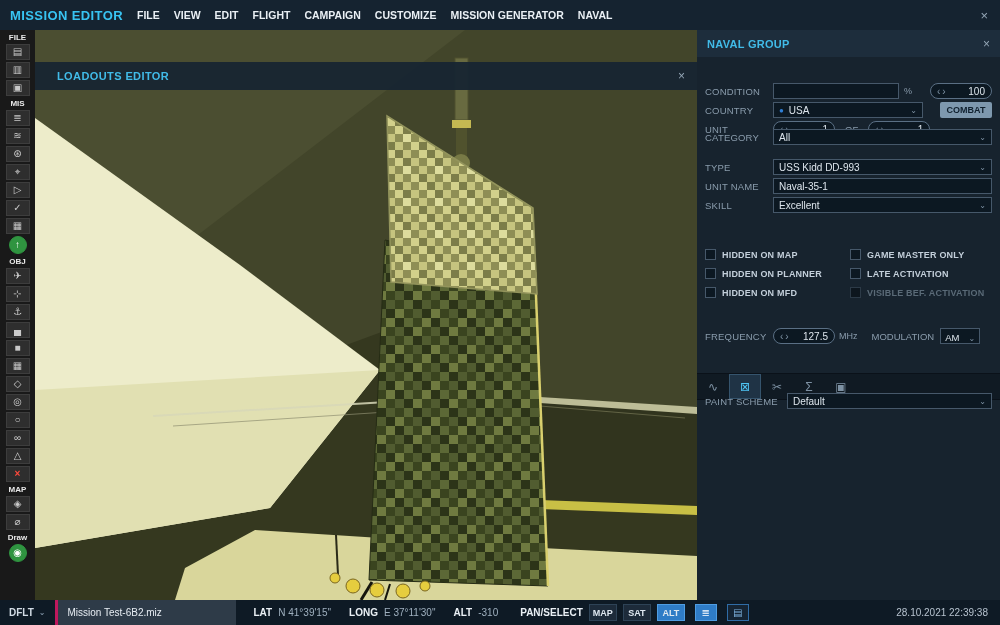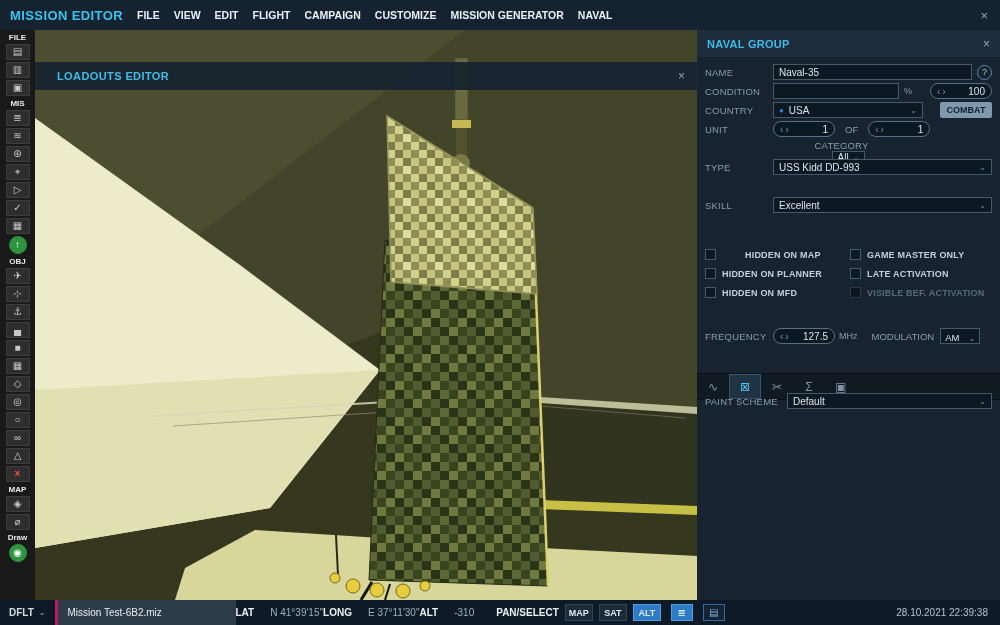--- a/index.html
+++ b/index.html
@@ -59,21 +59,21 @@
 
   .tabs { position:absolute; top:343px; left:0; right:0; height:27px; background:#101a23; border-top:1px solid #0a1119; border-bottom:1px solid #0a1119; display:flex; }
   .tab { width:32px; height:100%; display:flex; align-items:center; justify-content:center; color:#7d91a3; font-size:12px; cursor:pointer; }
   .tab.active { background:#1f3345; color:#4ec3f2; box-shadow:inset 0 0 0 1px #35546d; }
 
   
   .statusbar { position:absolute; left:0; top:600px; width:1000px; height:25px; background:#0e1a25; display:flex; align-items:center; font-size:10px; }
   .sb-dflt { display:flex; align-items:center; gap:5px; padding:0 9px; color:#d2dce5; font-weight:bold; height:100%; cursor:pointer; border-right:3px solid #be185d; }
   .sb-dflt .chev { color:#7f93a5; font-size:8px; }
   .sb-mission { background:#2e3b48; height:25px; display:flex; align-items:center; padding:0 10px; width:178px; color:#e7edf3; }
-  .sb-group { display:flex; gap:16px; white-space:nowrap; }
+  .sb-group { display:flex; gap:6px; margin-left:18px; white-space:nowrap; }
   .sb-label { color:#eaf0f5; font-weight:bold; }
   .sb-val { color:#9fb0bf; }
   .sb-mode { color:#eaf0f5; font-weight:bold; margin-left:22px; }
   .sb-btn { width:28px; height:17px; margin-left:6px; background:#1d2b3a; border:1px solid #2e4356; color:#dfe8f0; font-size:9px; font-weight:bold; display:flex; align-items:center; justify-content:center; cursor:pointer; }
   .sb-btn.active { background:#2f7cc6; border-color:#4f9de2; }
   .sb-icon { width:22px; height:17px; margin-left:10px; display:flex; align-items:center; justify-content:center; font-size:10px; cursor:pointer; }
   .sb-icon.solid { background:#2f7cc6; border:1px solid #4f9de2; color:#fff; }
   .sb-icon.outline { background:#152433; border:1px solid #2f6ca6; color:#7fb3e0; }
   .sb-datetime { margin-left:auto; padding-right:12px; color:#b6c2ce; }
 </style>
@@ -235,25 +235,20 @@
     <span class="vp-title">LOADOUTS EDITOR</span>
     <span class="vp-close">×</span>
   </div>
 
   <div class="panel">
     <div class="panel-header">
       <span class="panel-title">NAVAL GROUP</span>
       <span class="panel-close">×</span>
     </div>
 
-    <div class="frow" style="top:34px;">
-      <span class="flabel">NAME</span>
-      <input class="tinput" value="Naval-35" style="">
-      <span class="help-btn">?</span>
-    </div>
 
     <div class="frow" style="top:53px;">
       <span class="flabel">CONDITION</span>
       <input class="tinput" style="flex: 0 0 auto; width: 126px;" value="">
       <span class="pct">%</span>
       <div class="spinner" style="margin-left:auto;">
         <span class="sp-arrow">‹</span>
         <span class="sp-arrow">›</span>
         <span class="sp-val">100</span>
       </div>
@@ -277,46 +272,50 @@
         <span class="sp-val">1</span>
       </div>
       <span class="of-label">OF</span>
       <div class="spinner">
         <span class="sp-arrow">‹</span>
         <span class="sp-arrow">›</span>
         <span class="sp-val">1</span>
       </div>
     </div>
 
-    <div class="frow" style="top:110px;flex-direction:column;">
+    <div class="frow" style="top:99px;">
       <span class="flabel">CATEGORY</span>
       <div class="dropdown">
         <span>All</span>
         <span class="dd-chev">⌄</span>
       </div>
     </div>
 
     <div class="frow" style="top:129px;">
       <span class="flabel">TYPE</span>
       <div class="dropdown">
         <span>USS Kidd DD-993</span>
         <span class="dd-chev">⌄</span>
       </div>
     </div>
 
+    <div class="frow" style="top:148px;">
+      <span class="flabel">UNIT NAME</span>
+      <input class="tinput" value="Naval-35-1" style="">
+    </div>
 
     <div class="frow" style="top:167px;">
       <span class="flabel">SKILL</span>
       <div class="dropdown">
         <span>Excellent</span>
         <span class="dd-chev">⌄</span>
       </div>
     </div>
 
-    <div class="cb-row" style="top:218px;left:8px;gap:23px;">
+    <div class="cb-row" style="top:218px;left:8px;">
       <span class="checkbox"></span>
       <span class="cb-label">HIDDEN ON MAP</span>
     </div>
     <div class="cb-row" style="top:237px;left:8px;">
       <span class="checkbox"></span>
       <span class="cb-label">HIDDEN ON PLANNER</span>
     </div>
     <div class="cb-row" style="top:256px;left:8px;">
       <span class="checkbox"></span>
       <span class="cb-label">HIDDEN ON MFD</span>

